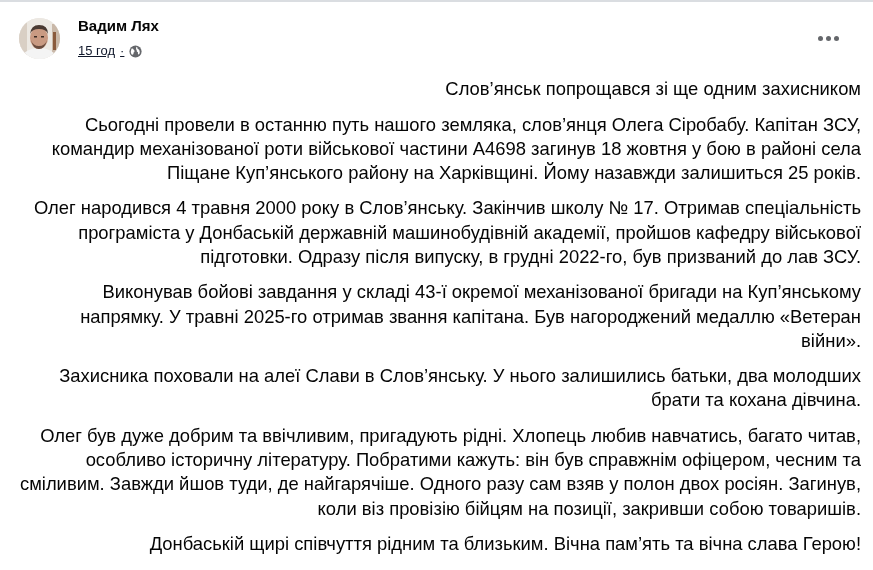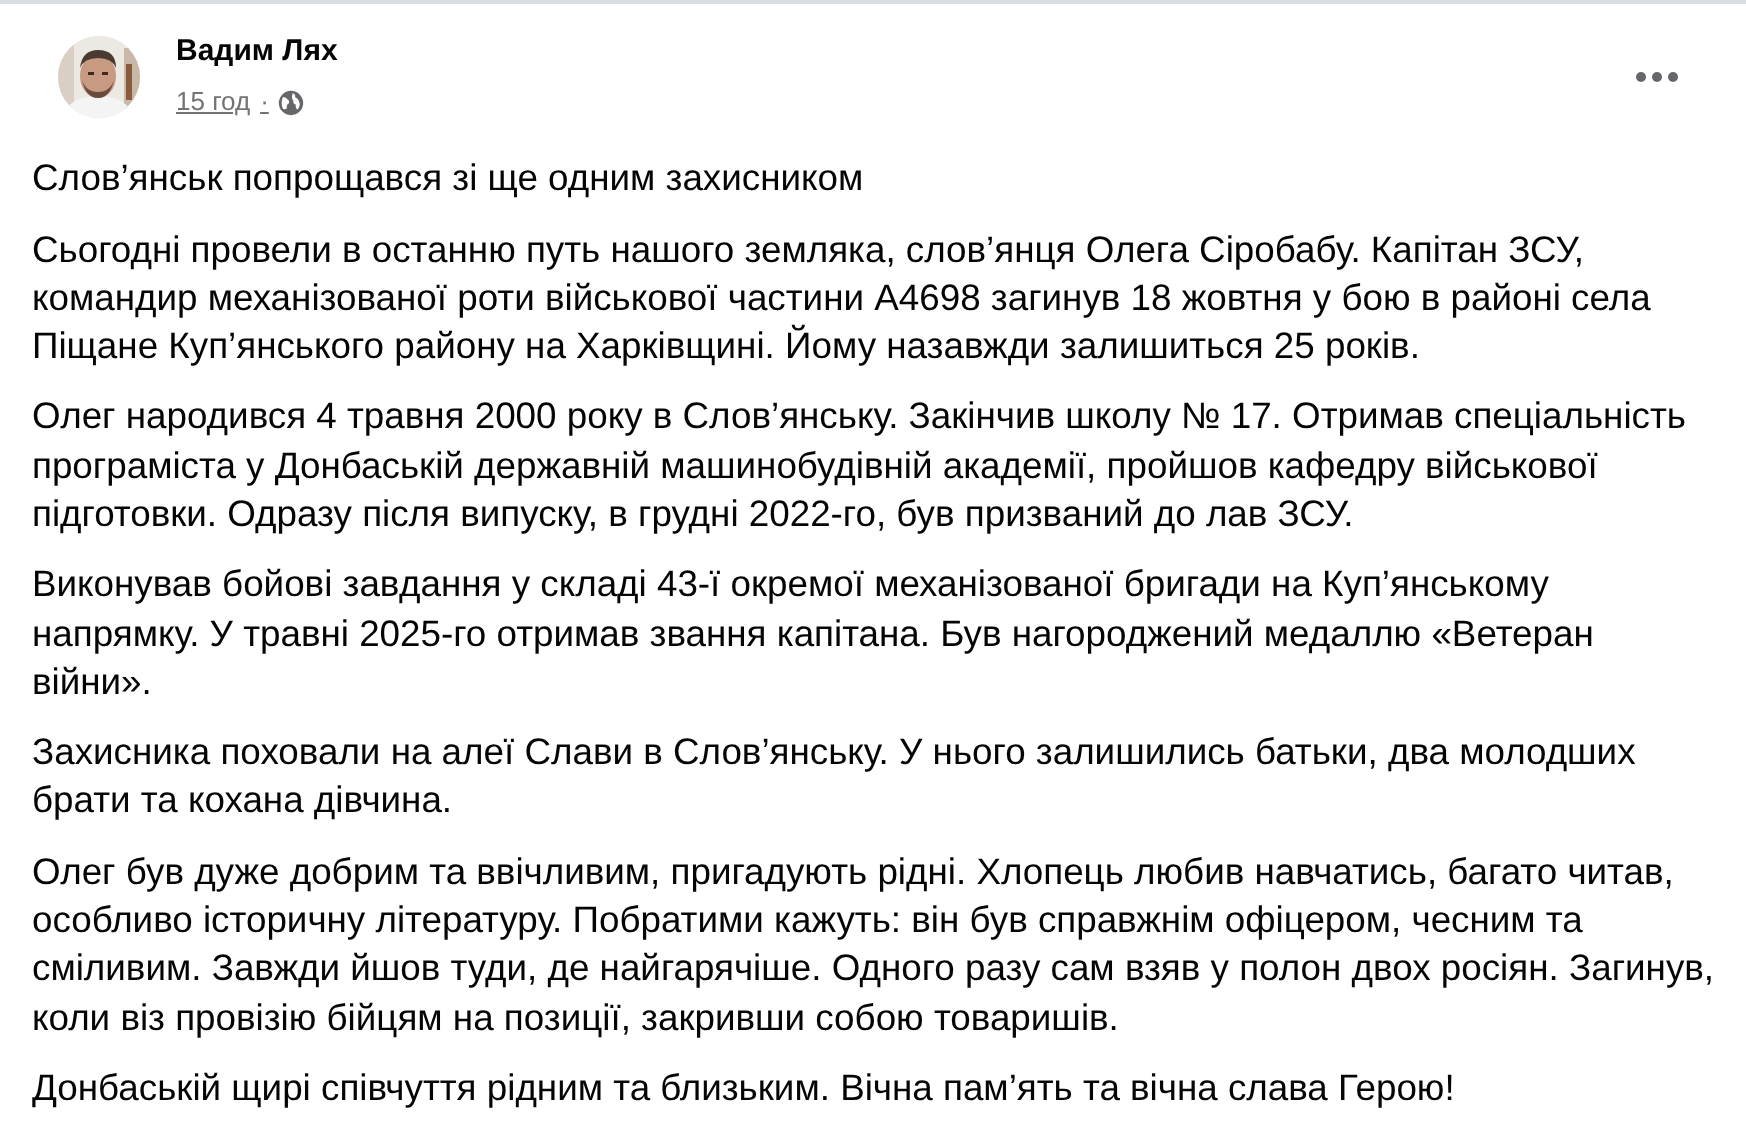--- a/index.html
+++ b/index.html
@@ -16,21 +16,21 @@
       position: relative;
     }
     .top-border {
       position: absolute;
       left: 0; top: 0;
       width: 873px; height: 2px;
       background: #dadde1;
     }
     .post-header {
       position: absolute;
-      left: 29px;
+      left: 19px;
       top: 16px;
       right: 15px;
       height: 44px;
       display: flex;
       align-items: center;
     }
     .avatar {
       width: 41px;
       height: 41px;
       border-radius: 50%;
@@ -50,21 +50,21 @@
       font-size: 15px;
       font-weight: bold;
       color: #050505;
       line-height: 20px;
       cursor: pointer;
     }
     .meta {
       display: flex;
       align-items: center;
       font-size: 13px;
-      color: #737373;
+      color: #0f172a;
       line-height: 18px;
       margin-top: 6px;
       text-decoration: underline;
     }
     .meta .time { cursor: pointer; }
     .meta .dot { margin: 0 5px; }
     .globe-icon {
       width: 13px;
       height: 13px;
       display: inline-block;
@@ -95,20 +95,21 @@
       left: 16px;
       top: 77px;
       width: 845px;
       font-size: 18.4px;
       line-height: 24.2px;
       color: #050505;
     }
     .post-body p {
       margin: 0 0 11.3px 0;
       white-space: normal;
+      text-align: right;
     }
   </style>
 </head>
 <body>
 
 <div class="top-border"></div>
 
 <div class="post-header">
   <div class="avatar">
     <svg width="41" height="41" viewBox="0 0 41 41">

